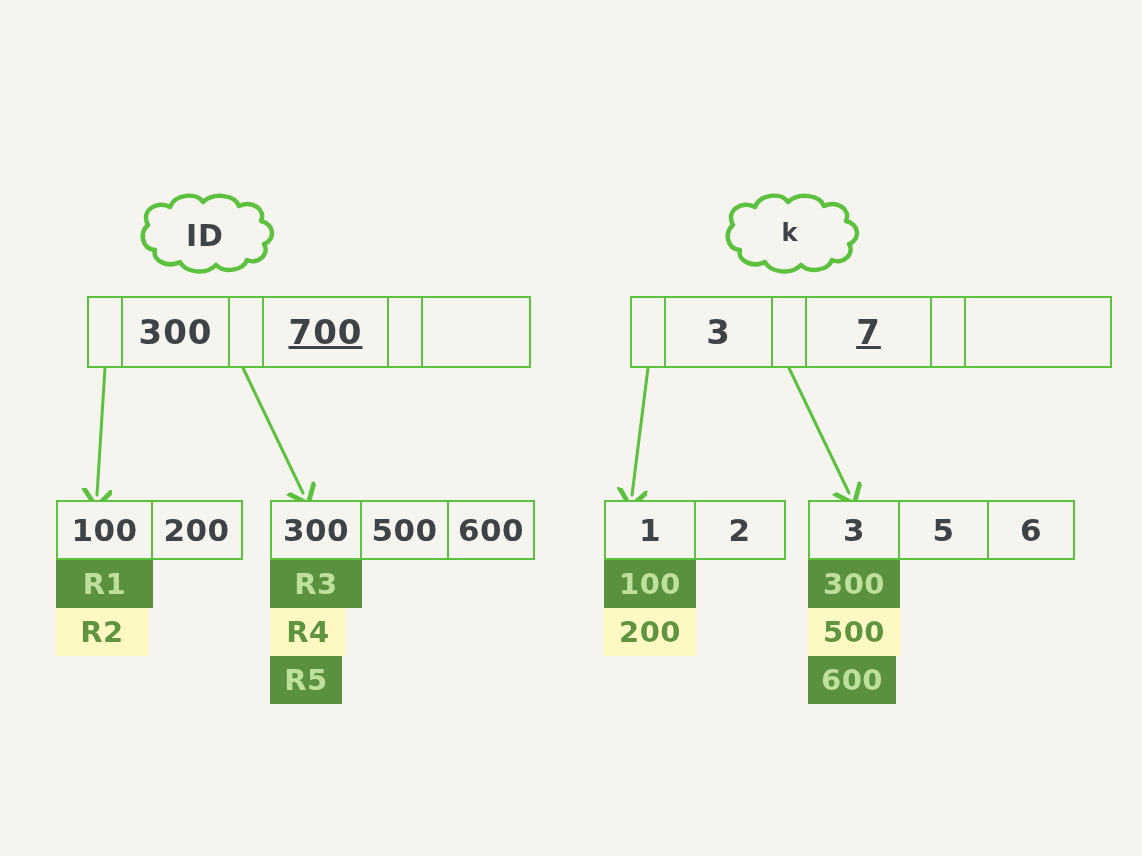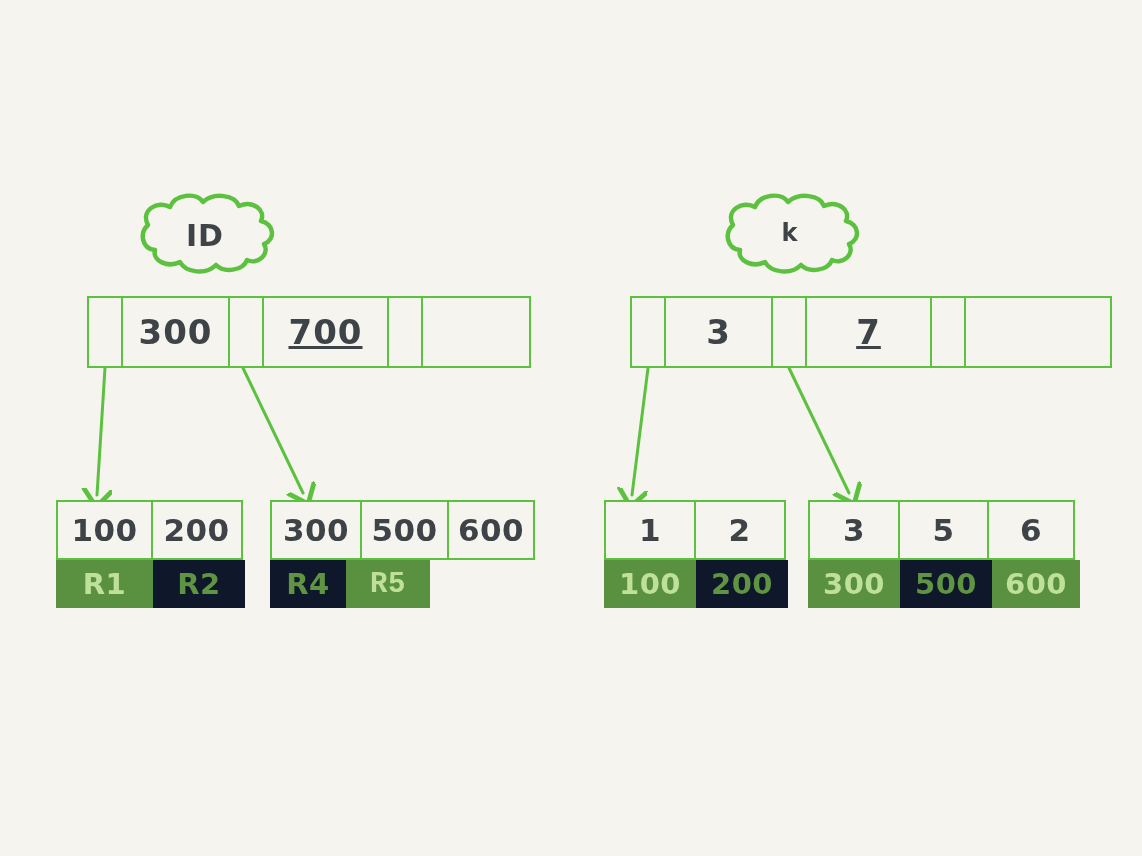--- a/index.html
+++ b/index.html
@@ -89,39 +89,39 @@
     display: flex;
     align-items: center;
     justify-content: center;
     font-size: 31px;
     font-weight: 700;
     color: #3d4347;
     letter-spacing: 0.5px;
   }
   .leaf-vals {
     display: flex;
-    flex-direction: row;
+    flex-direction: column;
     text-align: right;
   }
   .leaf-val {
     box-sizing: border-box;
     height: 48px;
     display: flex;
     align-items: center;
     justify-content: center;
     font-size: 29px;
     font-weight: 700;
     letter-spacing: 0.5px;
   }
   .leaf-val.dark {
     background: #5a9141;
     color: #bfe09a;
   }
   .leaf-val.light {
-    background: #0f172a;
+    background: #fef9c3;
     color: #5f9442;
   }
 </style>
 </head>
 <body>
 
 <div id="canvas">
 
   <svg class="layer" viewBox="0 0 1142 856">
     <defs>
@@ -173,22 +173,23 @@
     </div>
   </div>
 
   <div class="leaf" style="left:270px; top:500px;">
     <div class="leaf-keys">
       <div class="leaf-key" style="width:92px;">300</div>
       <div class="leaf-key" style="width:90px;">500</div>
       <div class="leaf-key" style="width:88px;">600</div>
     </div>
     <div class="leaf-vals">
+      <div class="leaf-val dark" style="width:92px;">R3</div>
       <div class="leaf-val light" style="width:76px;">R4</div>
-      <div class="leaf-val dark" style="width:84px;font-family:Liberation Mono, monospace;">R5</div>
+      <div class="leaf-val dark" style="width:72px;">R5</div>
     </div>
   </div>
 
   <div class="node-root" style="left:630px; top:296px; height:72px;">
     <div class="cell cell-ptr"></div>
     <div class="cell cell-key">3</div>
     <div class="cell cell-ptr"></div>
     <div class="cell cell-key cell-key-wide">7</div>
     <div class="cell cell-ptr"></div>
     <div class="cell cell-key cell-key-last" style="width:148px;"></div>

